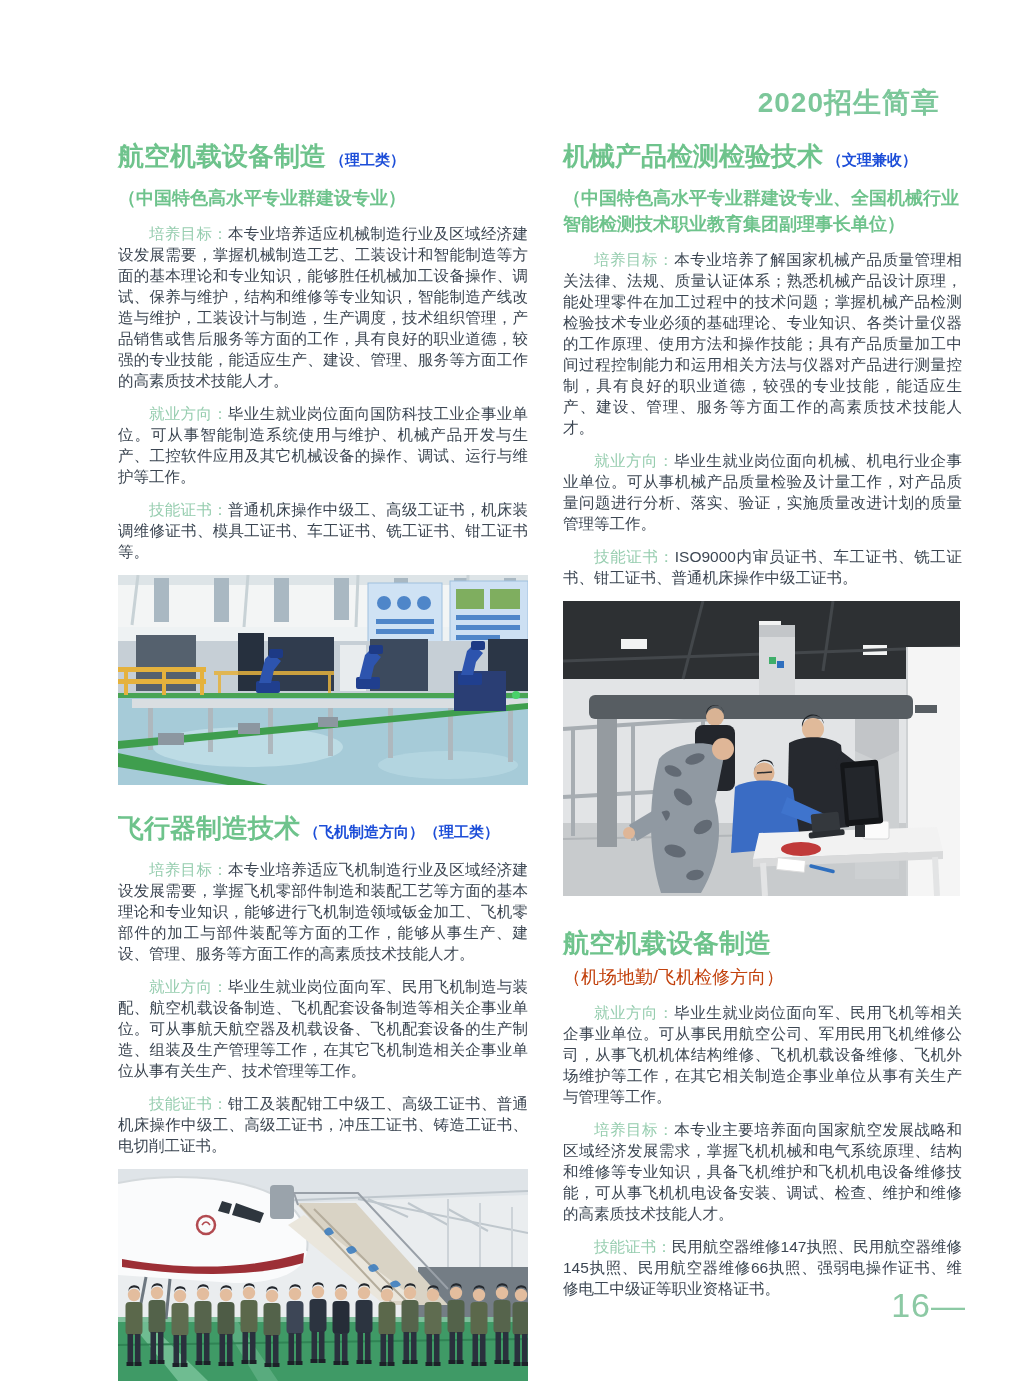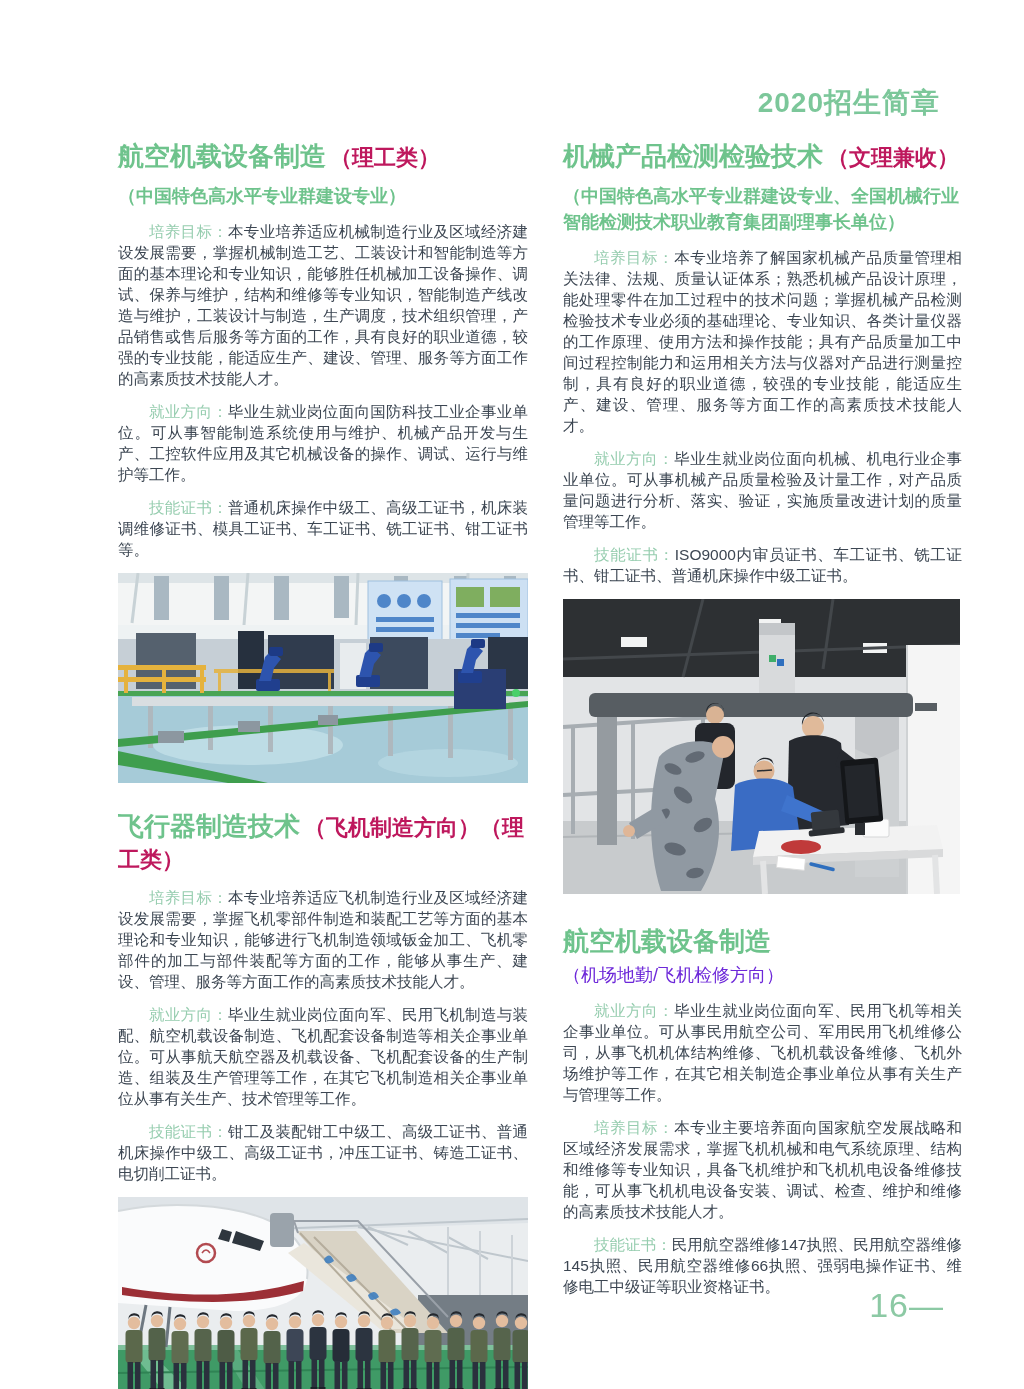--- a/index.html
+++ b/index.html
@@ -9,33 +9,33 @@
     color:#3c4652; overflow:hidden;
   }
   .brand-header {
     position:absolute; top:84px; right:84px;
     font-size:28px; font-weight:800; color:#7cc79a; letter-spacing:1px;text-align:center;
   }
   .col { position:absolute; top:141px; }
   .col-left  { left:118px; width:410px; }
   .col-right { left:563px; width:399px; }
   .sec-title { margin:0; font-size:26px; line-height:30px; font-weight:800; color:#6ec38c; }
-  .sec-title .suffix { font-size:22px; font-weight:700; color:#be185d; margin-left:4px; }
+  .sec-title .suffix { font-size:15px; font-weight:700; color:#1d4ed8; margin-left:4px; }
   .sec-sub  { margin-top:10px; font-size:18px; font-weight:700; color:#6ec38c; line-height:1.45; }
-  .sec-sub2 { margin-top:8px; font-size:18px; font-weight:500; color:#6d28d9; line-height:1.3; }
+  .sec-sub2 { margin-top:8px; font-size:18px; font-weight:500; color:#c2410c; line-height:1.3; }
   p.body {
     margin:12px 0 0 0; font-size:15.5px; line-height:21px; font-weight:500;
     text-align:justify; text-indent:2em;
   }
   p.body .label { color:#96cdaf; }
   .photo { display:block; margin-top:13px; }
   .sec-gap  { margin-top:28px; }
   .sec-gap4 { margin-top:32px; }
   .page-num {
-    position:absolute; right:80px; bottom:64px;
+    position:absolute; right:58px; bottom:64px;
     font-size:34px; font-weight:500; color:#8cc9a4; letter-spacing:1px;text-align:center;
   }
 </style>
 </head>
 <body>
 
 <div class="page">
 
   <div class="brand-header">2020招生简章</div>
 

